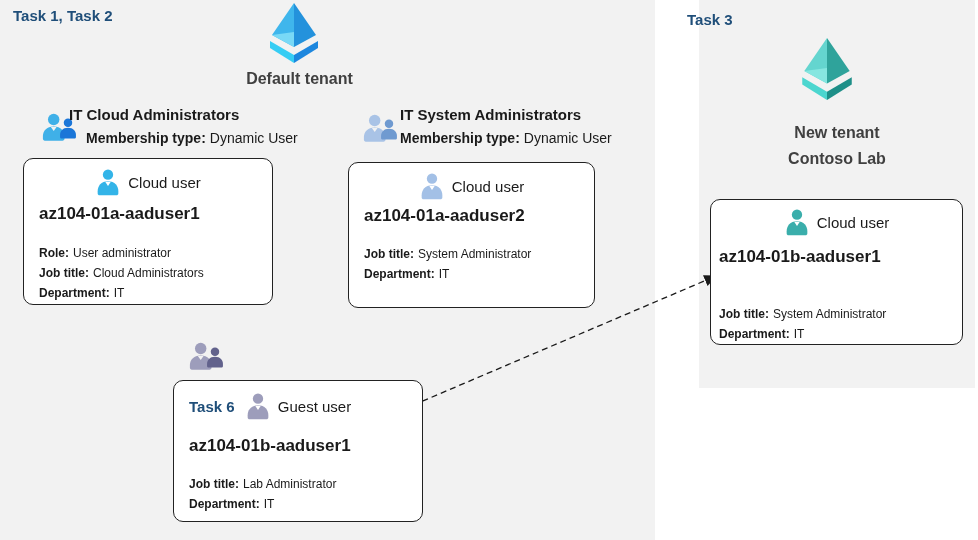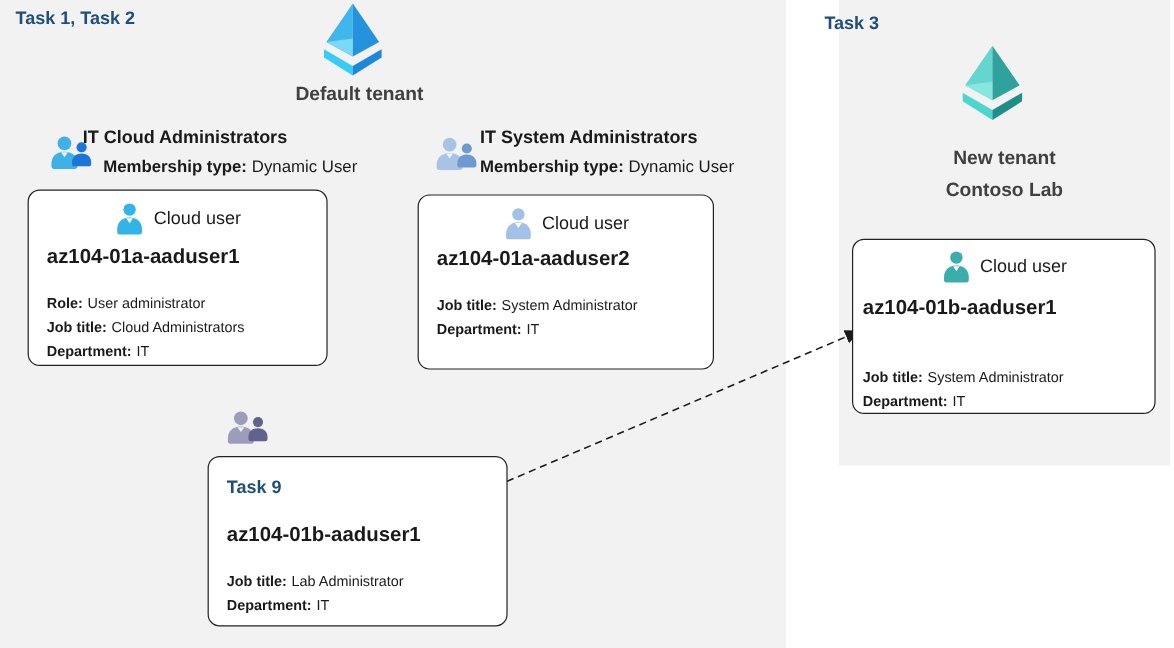--- a/index.html
+++ b/index.html
@@ -118,21 +118,29 @@
 
   <svg class="abs" style="left:188px;top:340px" width="36" height="33" viewBox="0 0 34 31">
     <circle cx="12" cy="8" r="5.4" fill="#9d9dbb"></circle>
     <path d="M12 14.5 C5.2 14.5 1.8 18.8 1.8 23.6 L1.8 26.2 C1.8 27.2 2.6 28 3.6 28 L20.4 28 C21.4 28 22.2 27.2 22.2 26.2 L22.2 23.6 C22.2 18.8 18.8 14.5 12 14.5 Z" fill="#9d9dbb"></path>
     <polygon points="9.3,15 14.7,15 12,18.8" fill="#f2f2f2"></polygon>
     <circle cx="25.5" cy="11" r="4" fill="#62628c"></circle>
     <path d="M25.5 15.8 C20.5 15.8 18 19 18 22.6 L18 24.4 C18 25.3 18.7 26 19.6 26 L31.4 26 C32.3 26 33 25.3 33 24.4 L33 22.6 C33 19 30.5 15.8 25.5 15.8 Z" fill="#62628c"></path>
   </svg>
 
   <div class="card" style="left:173px;top:380px;width:250px;height:142px">
-    <div class="card-task">Task 9</div>
+    <div class="card-task">Task 6</div>
+    <div class="card-header" style="top:10px">
+      <svg width="26" height="28" viewBox="0 0 24 26">
+        <circle cx="12" cy="6.2" r="4.8" fill="#9d9dbb"></circle>
+        <path d="M12 12.3 C5.6 12.3 2.4 16.6 2.4 21.5 L2.4 23.6 C2.4 24.6 3.2 25.4 4.2 25.4 L19.8 25.4 C20.8 25.4 21.6 24.6 21.6 23.6 L21.6 21.5 C21.6 16.6 18.4 12.3 12 12.3 Z" fill="#9d9dbb"></path>
+        <polygon points="9.4,12.8 14.6,12.8 12,16.8" fill="#ffffff"></polygon>
+      </svg>
+      <span>Guest user</span>
+    </div>
     <div class="card-name" style="top:55px">az104-01b-aaduser1</div>
     <div class="card-rows" style="top:93px">
       <div><span class="b">Job title:</span><span>Lab Administrator</span></div>
       <div><span class="b">Department:</span><span>IT</span></div>
     </div>
   </div>
 
   <div class="task-label" style="left:687px;top:11px">Task 3</div>
 
   <svg class="abs" style="left:794px;top:37px" width="66" height="64" viewBox="0 0 64 62">

